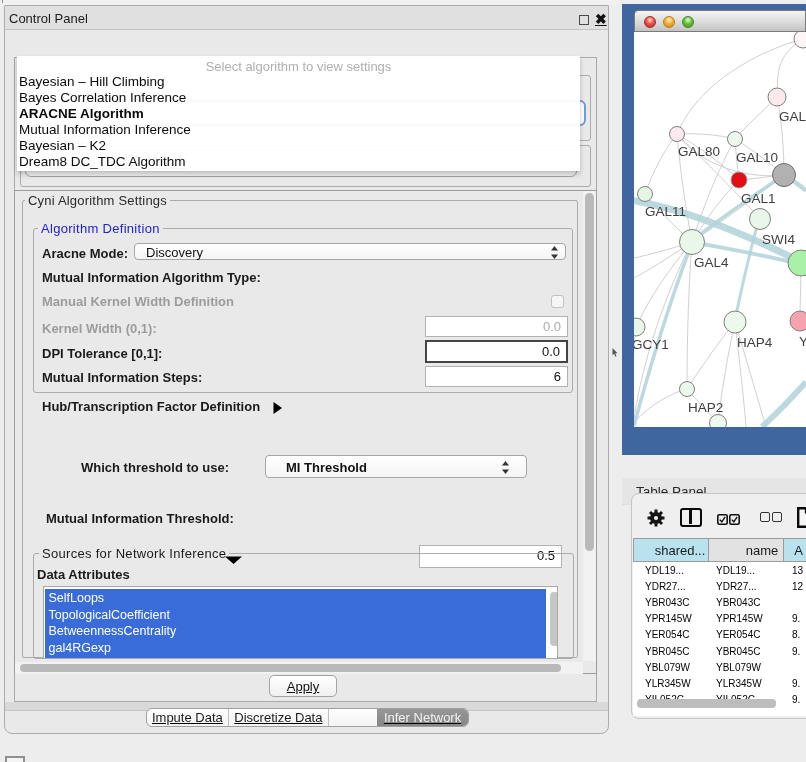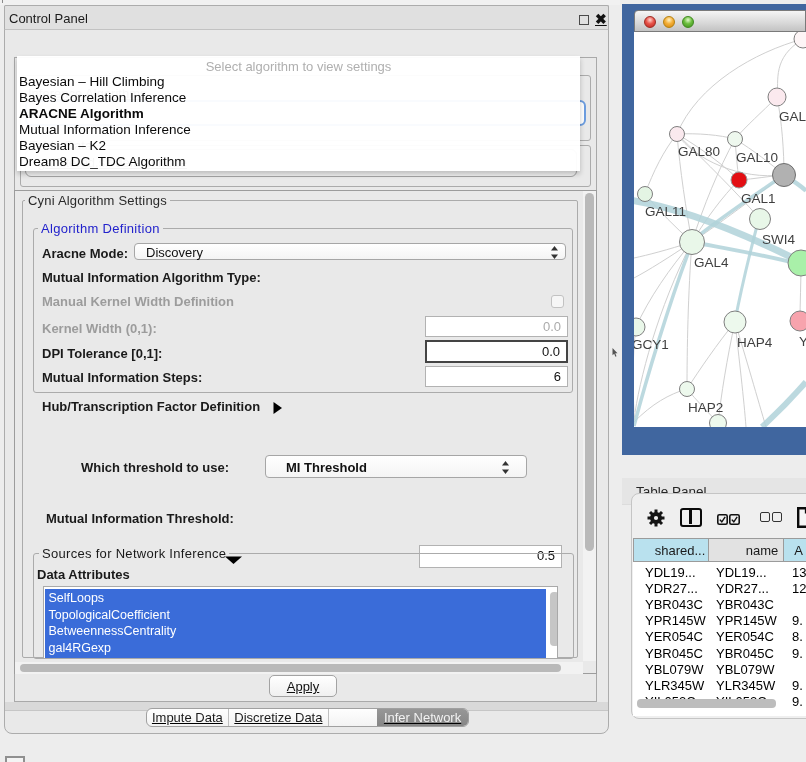--- a/index.html
+++ b/index.html
@@ -58,21 +58,21 @@
 #netwin { left:622px; top:4px; width:184px; height:451px; background:#40669F; }
 #nettitle { left:634px; top:10px; width:172px; height:22px; background:linear-gradient(#F5F5F5, #D8D8D8 60%, #C3C3C3); border:1px solid #7A7A7A; border-radius:4px 0 0 0; }
 .tl { position:absolute; top:15.5px; width:12px; height:12px; border-radius:50%; }
 #netcanvas { left:634px; top:32px; width:172px; height:395px; background:#FFF; }
 
 #tphdr { left:622px; top:458px; width:184px; height:27px; background:#E5E5E5; border-bottom:1px solid #DCDCDC;margin-top:20px; }
 #tphdr .t { position:absolute; left:14px; top:6px; font-size:13.5px; color:#262626; }
 #tcard { left:631px; top:493px; width:184px; height:226px; background:#EFEFEF; border:1px solid #C5C5C5; border-radius:8px 0 0 8px; }
 #ttable { left:633px; top:538px; width:173px; height:178px; background:#FFF; overflow:hidden; }
 .th { position:absolute; top:0; height:24px; border:1px solid #9B9B9B; border-left:none; font-size:13px; color:#1A1A1A; text-align:center; padding-top:4px; }
-.trow { position:absolute; font-size:13px; color:#000; white-space:nowrap; }
+.trow { position:absolute; font-size:10px; color:#000; white-space:nowrap; }
 #tscroll { left:634px; top:697px; width:172px; height:12px; }
 #tscroll .th2 { position:absolute; left:3px; top:2px; width:139px; height:8.5px; background:#BDBDBD; border-radius:4px; }
 #blbtn { left:5px; top:756px; width:20px; height:10px; background:#F4F4F4; border:2px solid #909090; }
 #ticktop { left:2px; top:0; width:1px; height:3px; background:#8A8A8A; }
 </style>
 </head>
 <body>
 <div id="page">
 
   <div class="abs" style="left:0; top:0; width:620px; height:5px; background:#F1F1F1;"></div>

